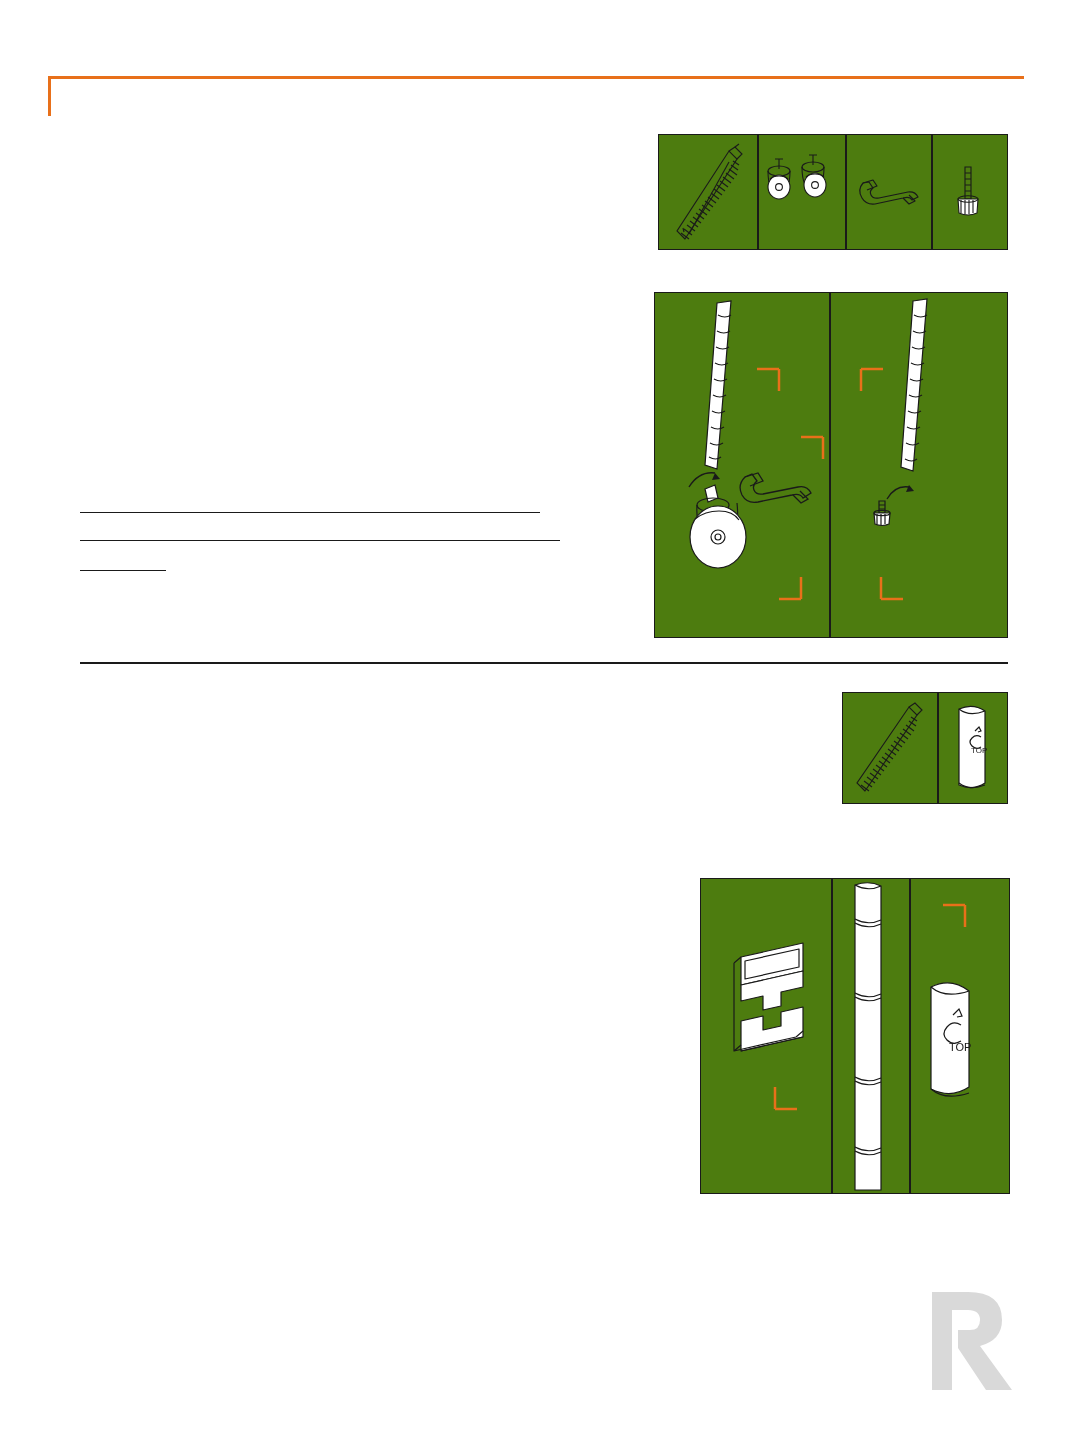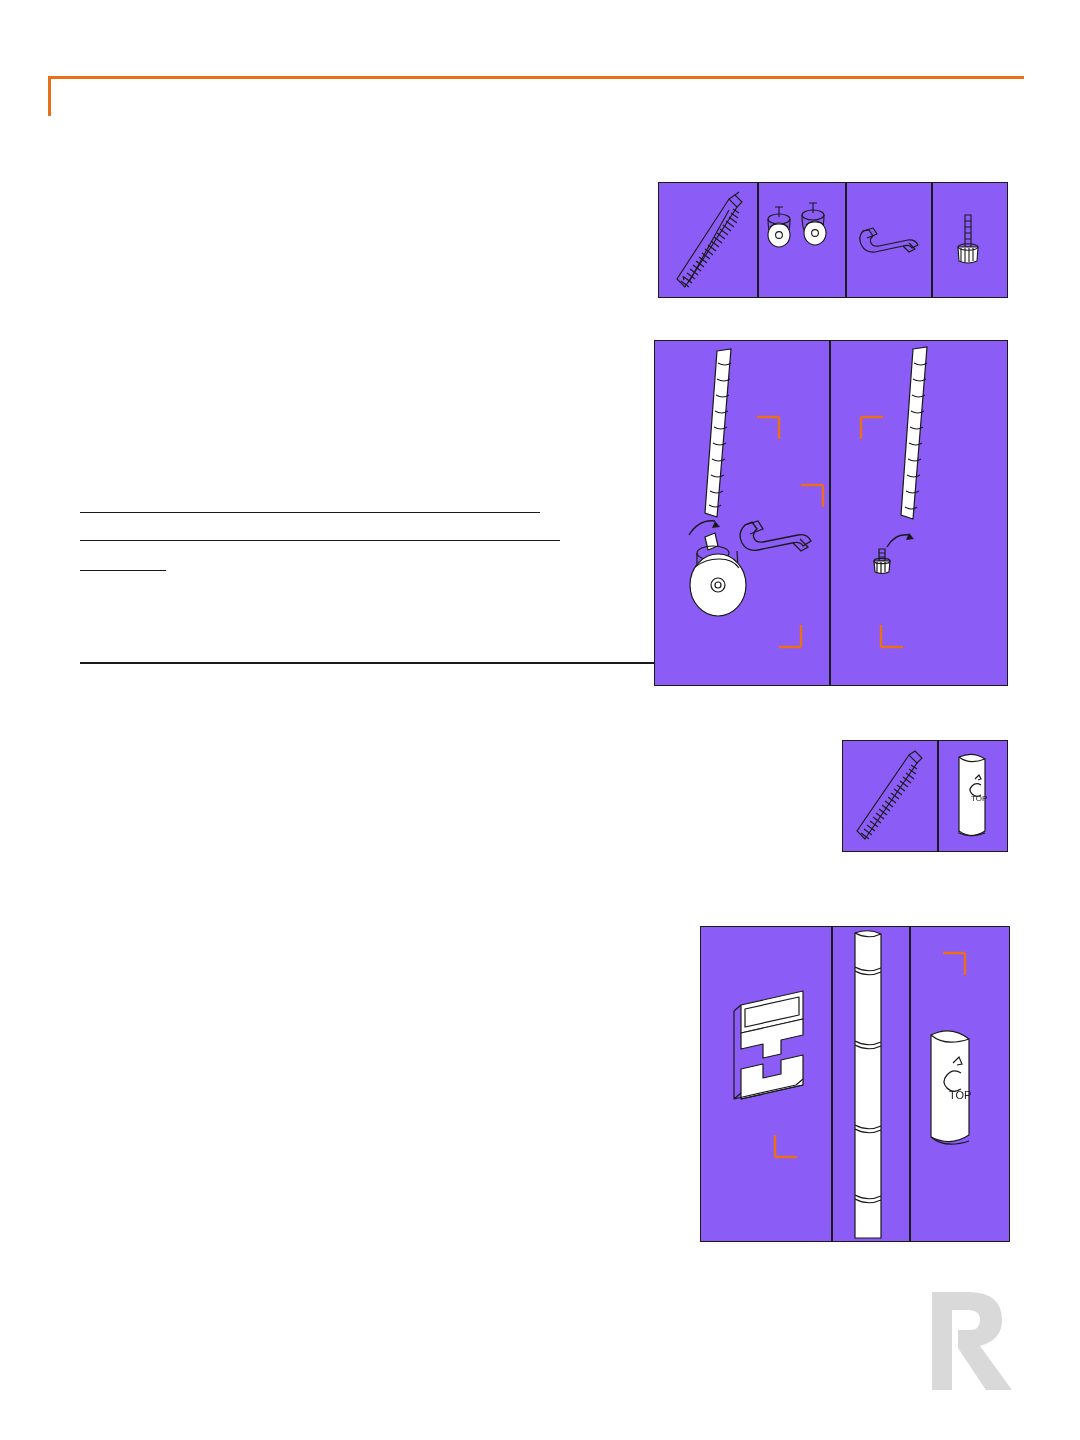--- a/index.html
+++ b/index.html
@@ -42,23 +42,22 @@
   }
   .rule-a { left: 80px;  top: 512px; width: 460px; }
   .rule-b { left: 80px;  top: 540px; width: 480px; }
   .rule-c { left: 80px;  top: 570px; width: 86px;  }
   .rule-wide { left: 80px; top: 662px; width: 928px; height: 1.5px; }
 
   
   .panel {
     position: absolute;
     border: 1.5px solid #1a1a1a;
-    background: #8b5cf6;
+    background: #4d7c0f;
     box-sizing: border-box;
-    margin-top: 48px;
   }
   .panel .divider {
     position: absolute;
     top: 0;
     bottom: 0;
     width: 1.5px;
     background: #1a1a1a;
   }
   .cell {
     position: absolute;

